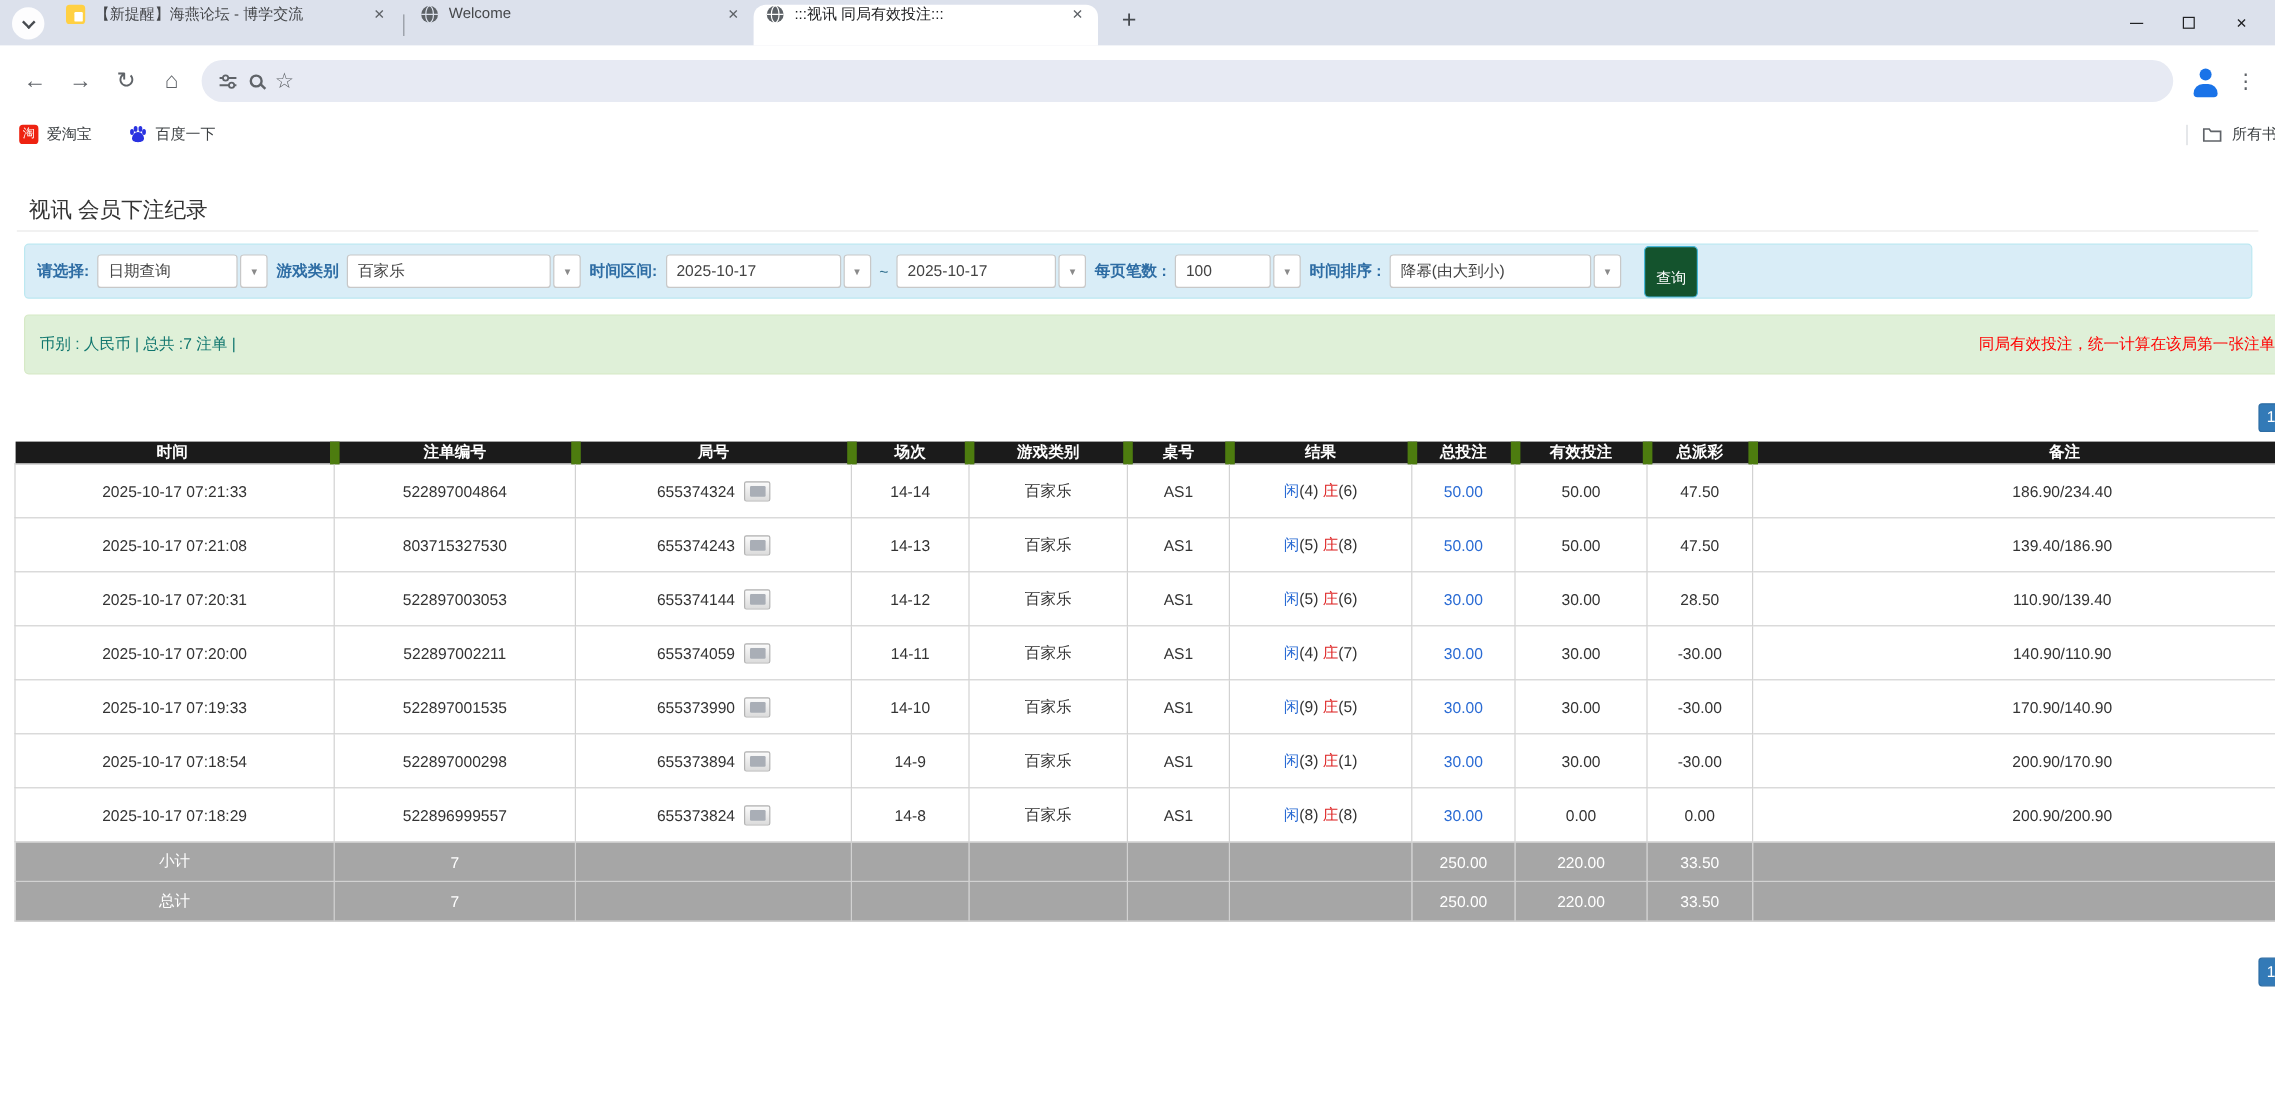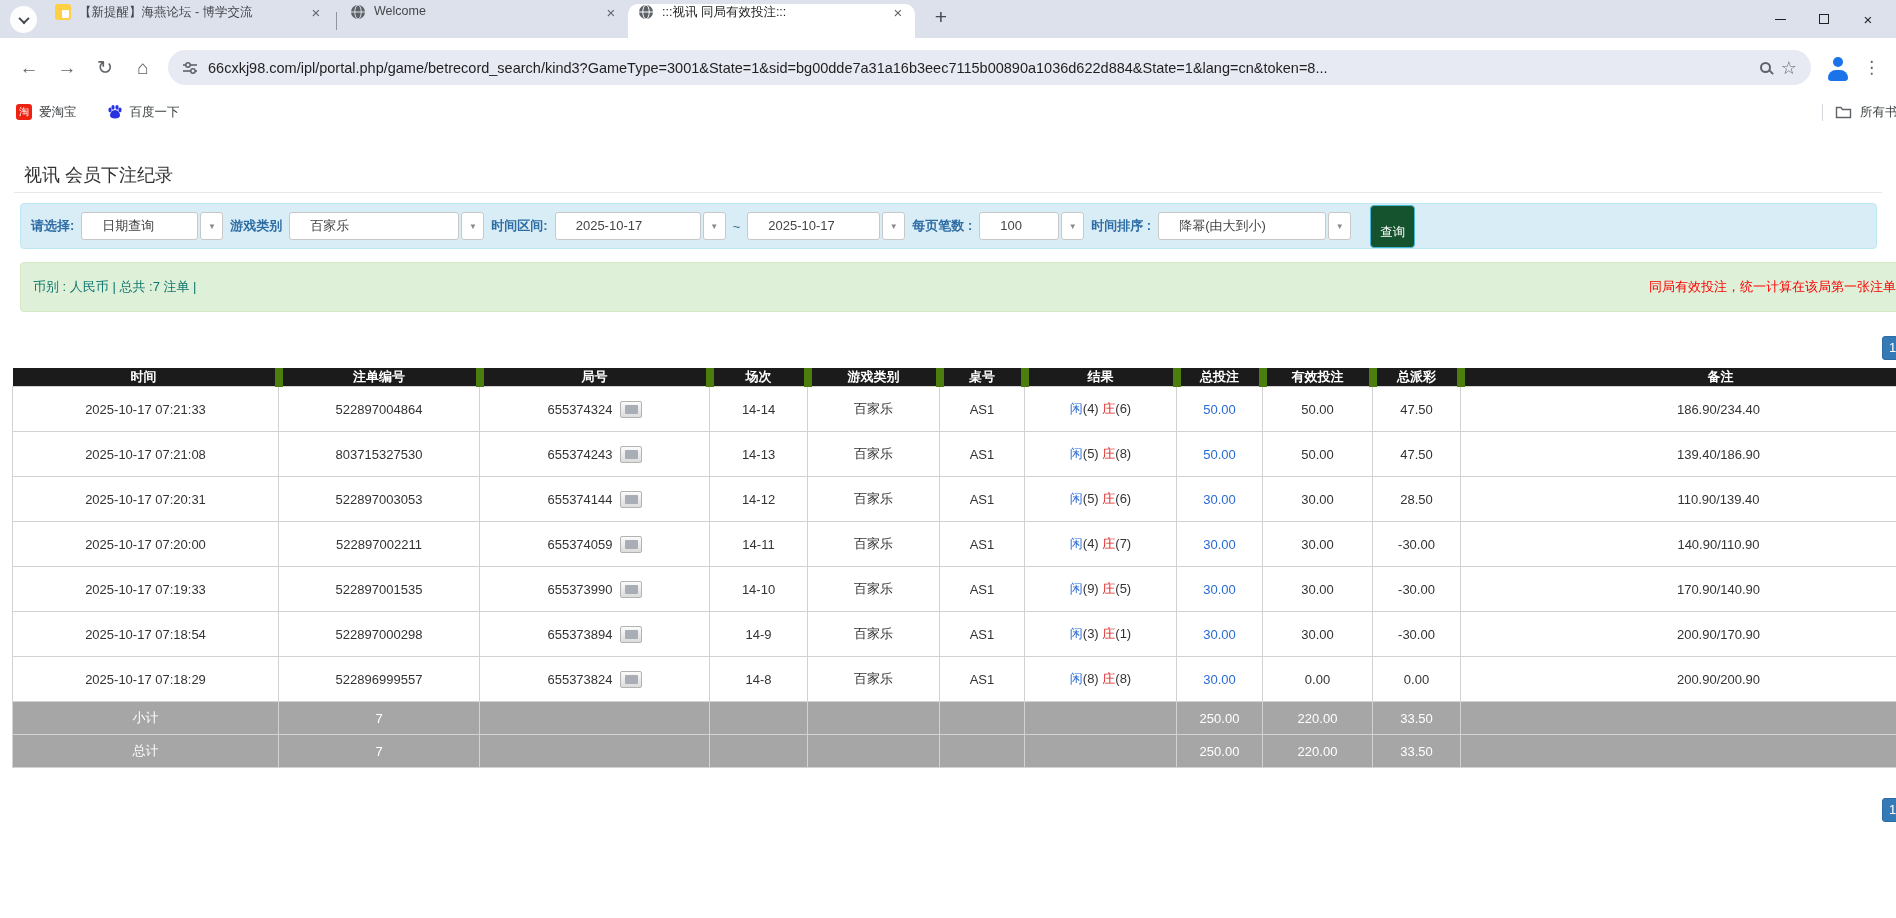--- a/index.html
+++ b/index.html
@@ -67,21 +67,21 @@
   
   .page-title { position:absolute; top:163px; left:24px; font-size:18px; color:#333; }
   .title-rule { position:absolute; top:192px; left:14px; width:1868px; border-top:1px solid #e8e8e8; }
 
   .filter-panel { position:absolute; top:203px; left:20px; width:1857px; height:46px;
                   background:#d9edf7; border:1px solid #bce8f1; border-radius:4px;
                   display:flex; align-items:center; padding-left:10px; gap:7px; font-size:13px; }
   .flabel { color:#2e6da4; font-weight:bold; white-space:nowrap; }
   .combo { display:inline-flex; align-items:center; }
   .combo-input { background:#fff; border:1px solid #c8c8c8; border-radius:3px; height:28px;
-                 line-height:26px; padding:0 20px; font-size:13px; color:#444; white-space:nowrap;
+                 line-height:26px; padding:0 8px; font-size:13px; color:#444; white-space:nowrap;
                  overflow:hidden; }
   .combo-arrow { width:23px; height:28px; margin-left:2px; border:1px solid #c8c8c8; border-radius:3px;
                  background:#fff; display:flex; align-items:center; justify-content:center;
                  font-size:8px; color:#8a8a8a; }
   .w1{width:117px}.w2{width:170px}.w3{width:146px}.w4{width:133px}.w5{width:80px}.w6{width:168px}
   .tilde { color:#31708f; }
   .search-btn { margin-left:12px; height:43px; padding:13px 9px; background:#14532d;
                 border:1px solid #46b8da; border-radius:4px; color:#fff; font-size:12.5px;
                 line-height:27px; }
 
@@ -175,21 +175,20 @@
   <div class="navbtn">⌂</div>
   <div class="omnibox">
     <span>
       <svg width="16" height="16" viewBox="0 0 16 16">
           <line x1="1" y1="5" x2="15" y2="5" stroke="#5f6368" stroke-width="1.6"></line>
           <circle cx="6" cy="5" r="2.2" fill="#e7eaf3" stroke="#5f6368" stroke-width="1.5"></circle>
           <line x1="1" y1="11" x2="15" y2="11" stroke="#5f6368" stroke-width="1.6"></line>
           <circle cx="11" cy="11" r="2.2" fill="#e7eaf3" stroke="#5f6368" stroke-width="1.5"></circle>
         </svg>
     </span>
-    <span class="urltext">66cxkj98.com/ipl/portal.php/game/betrecord_search/kind3?GameType=3001&amp;State=1&amp;sid=bg00dde7a31a16b3eec7115b00890a1036d622d884&amp;State=1&amp;lang=cn&amp;token=8...</span>
     <span class="mag"></span>
     <span class="star">☆</span>
   </div>
   <div class="avatar"></div>
   <div class="kebab">⋮</div>
 </div>
 
 <div class="bookmarks">
   <div class="bm">
     <span class="bm-tao">淘</span>

